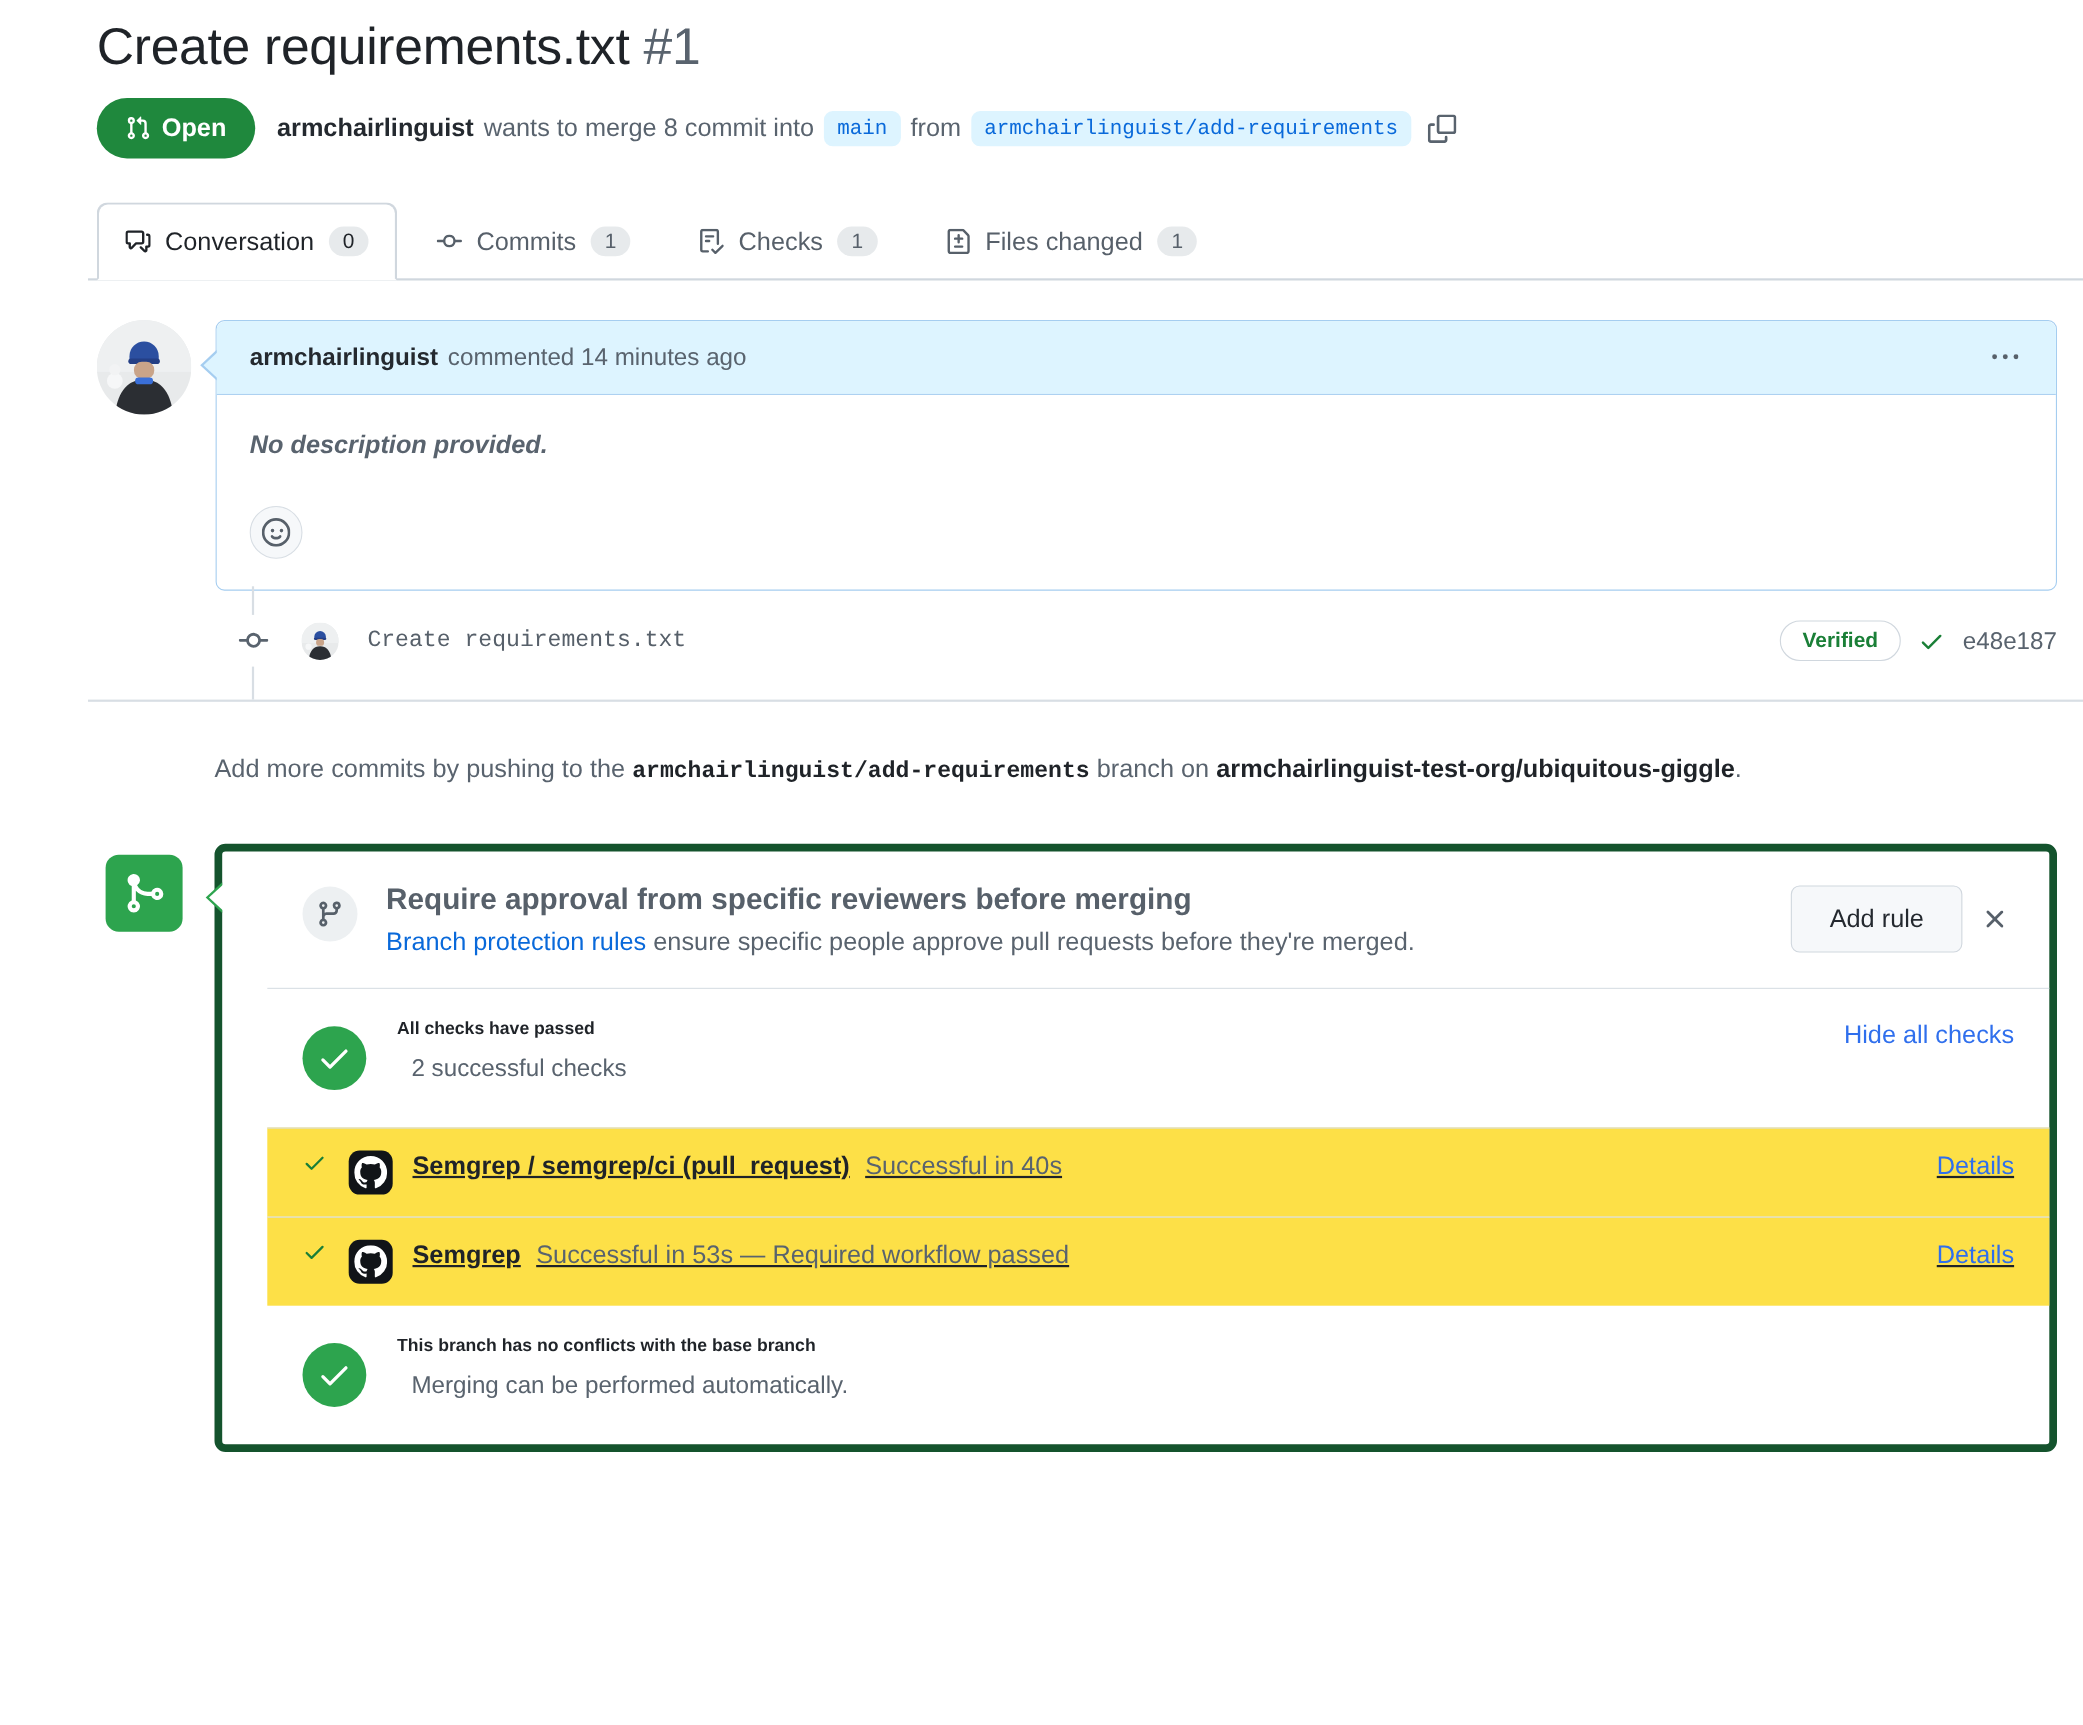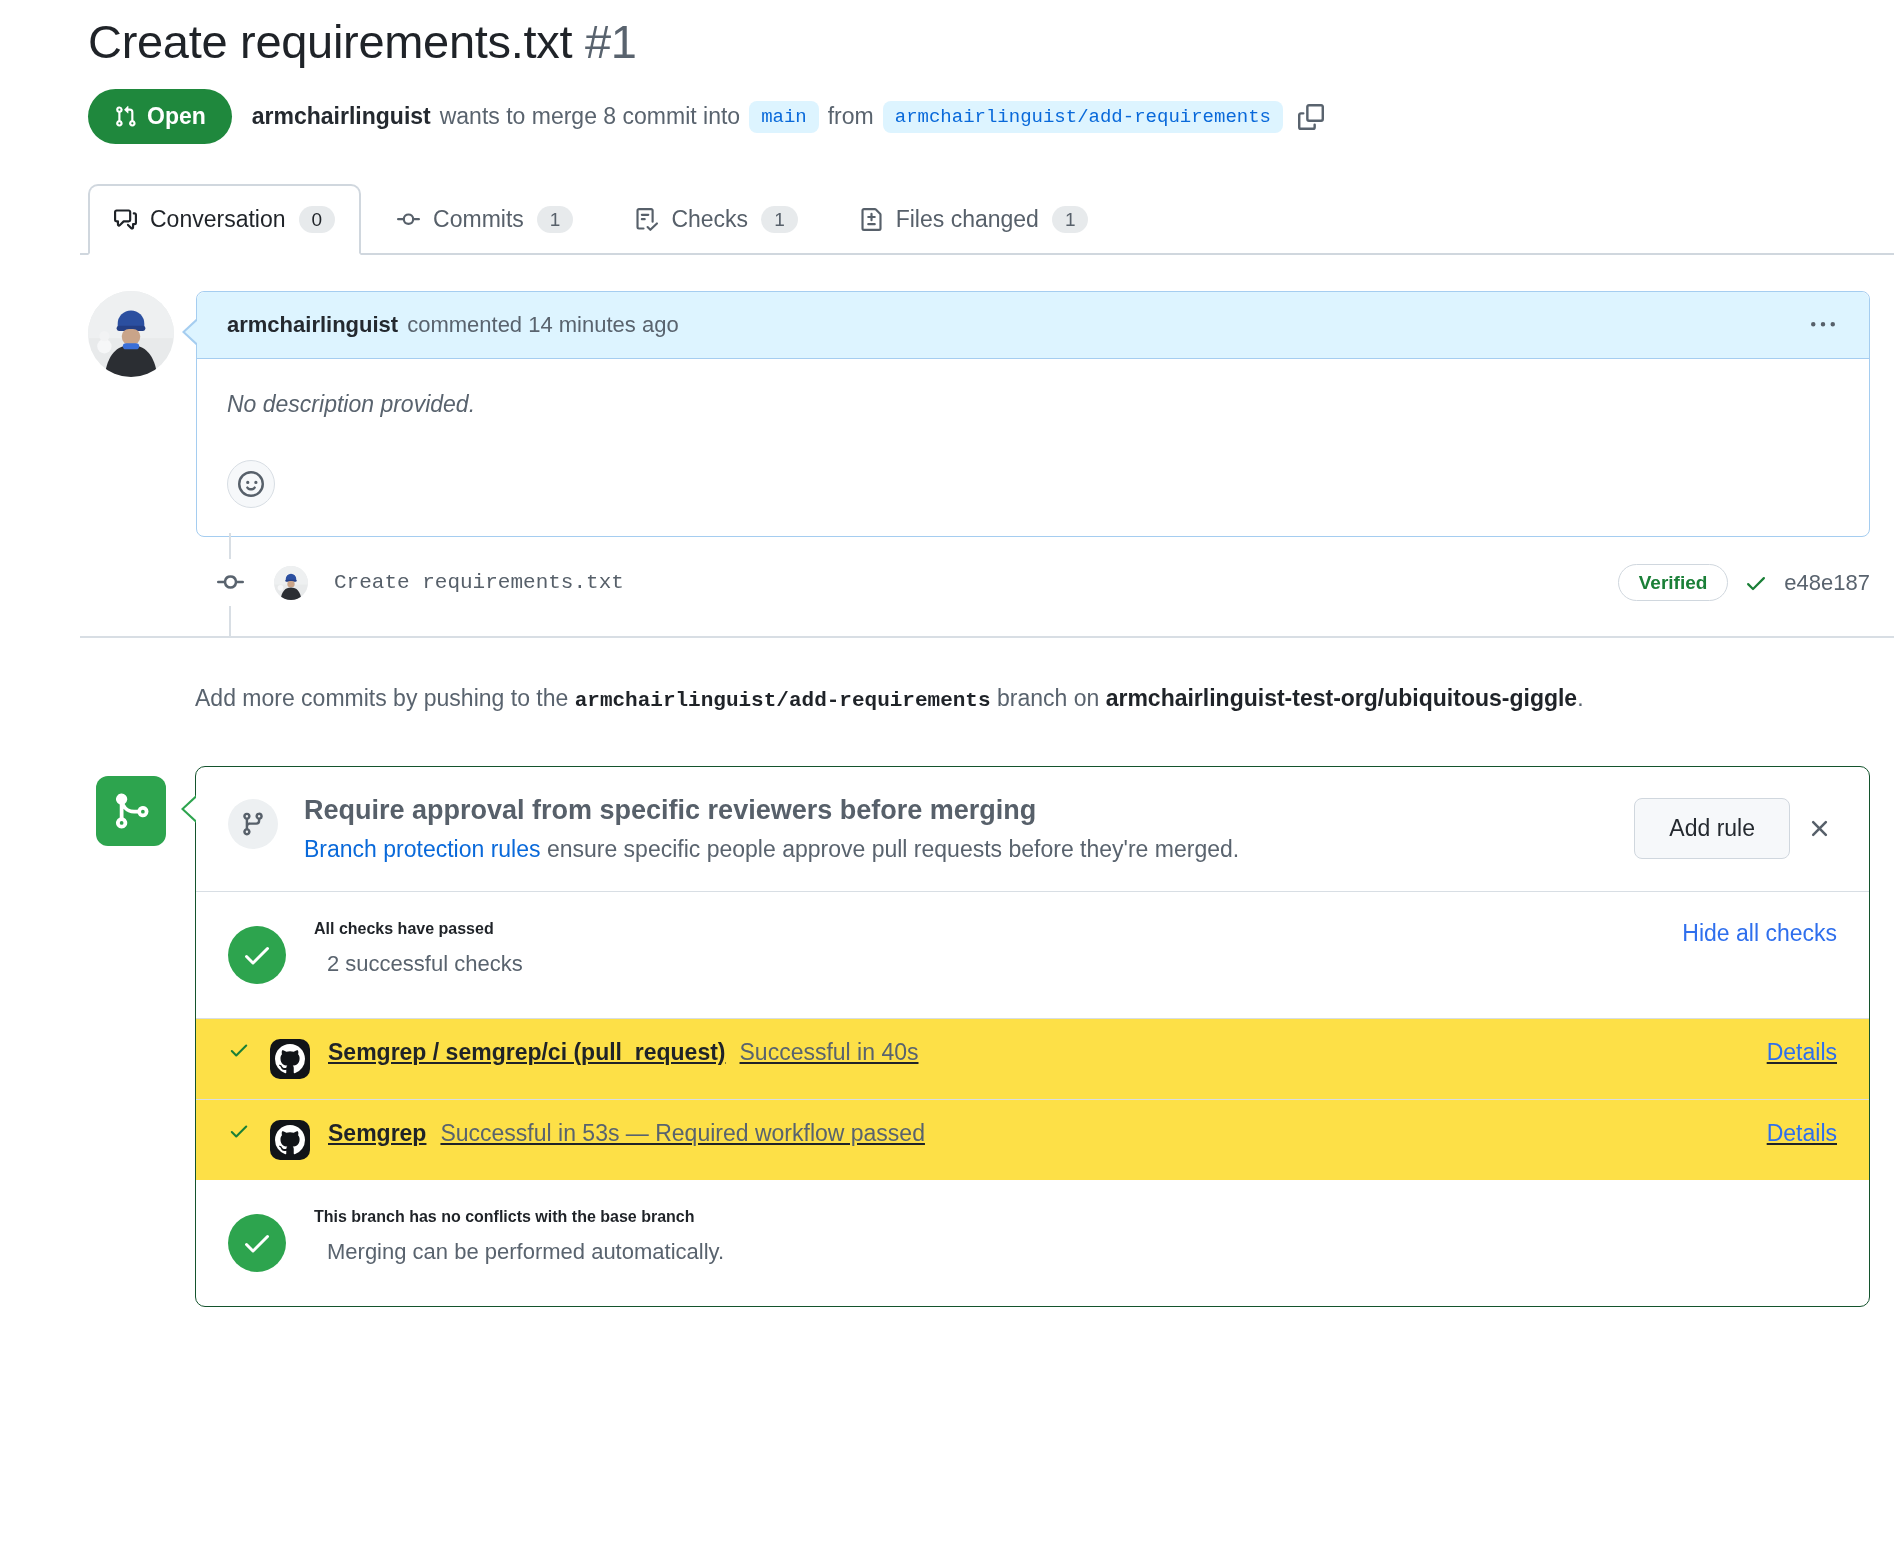--- a/index.html
+++ b/index.html
@@ -44,21 +44,21 @@
   .comment::before { content:""; position:absolute; top:26px; left:-15px; border:14px solid transparent;
     border-left:0; border-right:15px solid #a5cdf0; }
   .comment::after { content:""; position:absolute; top:28px; left:-12px; border:12px solid transparent;
     border-left:0; border-right:13px solid #ddf4ff; }
   .comment-header { background:#ddf4ff; border-bottom:1px solid #a5cdf0; border-radius:8px 8px 0 0;
     padding:17px 30px; display:flex; align-items:center; font-size:22px; }
   .comment-header .author { font-weight:700; color:#24292f; }
   .comment-header .meta { color:#59636e; margin-left:9px; }
   .kebab { margin-left:auto; background:none; border:none; cursor:pointer; color:#57606a; display:flex; padding:4px; }
   .kebab svg { width:24px; height:24px; fill:#57606a; }
-  .comment-body { padding:32px 30px 28px; }
+  .comment-body { padding:32px 30px 28px;font-weight:bold; }
   .empty-desc { margin:0; font-style:italic; color:#59636e; font-size:23px; }
   .reaction-btn { margin-top:42px; width:48px; height:48px; border-radius:50%; border:1px solid #d8dee4;
     background:#f6f8fa; color:#57606a; display:flex; align-items:center; justify-content:center; cursor:pointer; }
   .reaction-btn svg { width:26px; height:26px; fill:#57606a; }
 
   
   .timeline { position:relative; padding:22px 0 30px; }
   .timeline::before { content:""; position:absolute; left:141px; top:-4px; bottom:0; width:2px; background:#d8dee4; }
   .commit-row { display:flex; align-items:center; }
   .commit-icon-wrap { position:relative; z-index:1; background:#fff; padding:10px 0; margin-left:129px;
@@ -80,21 +80,21 @@
   .push-note .branch-code { font-family:"Liberation Mono","DejaVu Sans Mono",monospace; font-weight:700;
     font-size:21px; color:#1f2328; }
   .push-note .repo { color:#1f2328; font-weight:700; }
 
   
   .merge-area { position:relative; }
   .merge-state-icon { position:absolute; left:8px; top:10px; width:70px; height:70px; border-radius:12px;
     background:#2da44e; display:flex; align-items:center; justify-content:center; }
   .merge-state-icon svg { width:40px; height:40px; fill:#fff; }
 
-  .merge-box { margin-left:107px; border:1px solid #14532d; border-radius:10px; position:relative; background:#fff; }
+  .merge-box { margin-left:107px; border:7px solid #14532d; border-radius:10px; position:relative; background:#fff;padding-left:41px; }
   .merge-box::before { content:""; position:absolute; top:28px; left:-15px; border:14px solid transparent;
     border-left:0; border-right:15px solid #2da44e; }
   .merge-box::after { content:""; position:absolute; top:30px; left:-12px; border:12px solid transparent;
     border-left:0; border-right:13px solid #fff; }
 
   .mb-section { padding:28px 32px; display:flex; align-items:center; }
   .mb-section + .mb-section, .check-row { border-top:1px solid #d8dee4; }
 
   .proto-icon { width:50px; height:50px; border-radius:50%; background:#edf0f2; display:flex; align-items:center;
     justify-content:center; flex:none; margin-right:26px; align-self:flex-start; margin-top:4px; }

